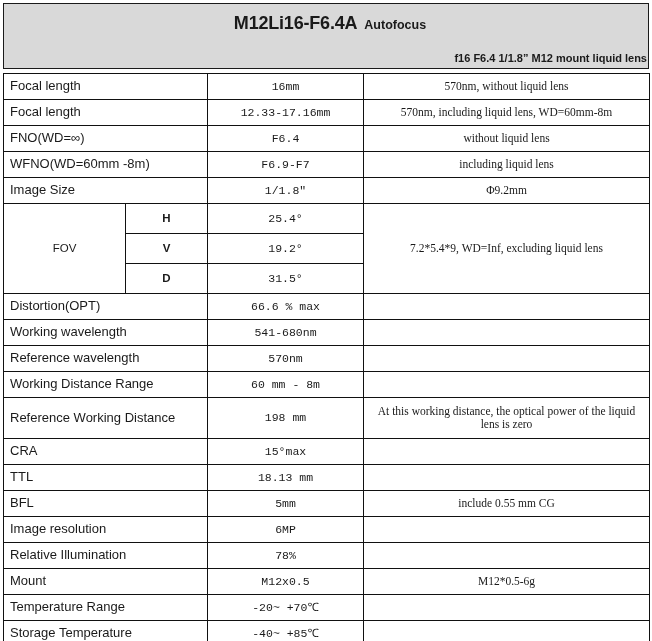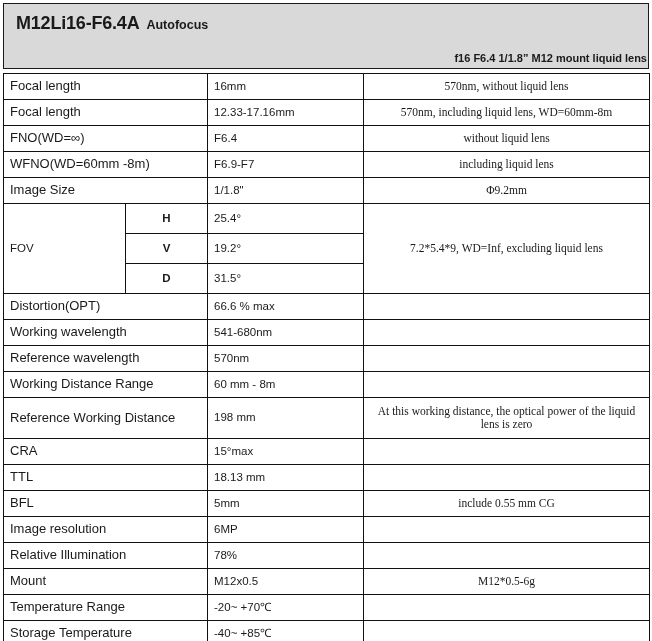--- a/index.html
+++ b/index.html
@@ -30,21 +30,21 @@
     height: 66px;
     background: #d9d9d9;
     border: 1px solid #1a1a1a;
     box-sizing: border-box;
   }
   .title-main {
     position: absolute;
     top: 9px;
     left: 0;
     right: 4px;
-    text-align: left;
+    text-align: center;
     white-space: nowrap;
     padding-left: 12px;
   }
   .title-model {
     font-size: 18px;
     font-weight: bold;
     letter-spacing: -0.2px;
   }
   .title-af {
     font-size: 12.5px;
@@ -77,29 +77,30 @@
     line-height: 1.15;
     vertical-align: middle;
     background: #ffffff;
   }
   td.lbl {
     background: #d9d9d9;
     text-align: left;
     font-size: 13px;
   }
   td.val {
-    text-align: left;
+    text-align: center;
+    font-family: Liberation Mono, monospace;
   }
   td.note {
     text-align: center;
     font-family: Liberation Serif, serif;
   }
   td.fovlabel {
     background: #d9d9d9;
-    text-align: left;
+    text-align: center;
     vertical-align: middle;
   }
   td.fovaxis {
     background: #d9d9d9;
     text-align: center;
     font-weight: bold;
     font-size: 11.5px;
   }
   tr.tall td { height: 40px; }
   tr.fovrow td { height: 29px; }

